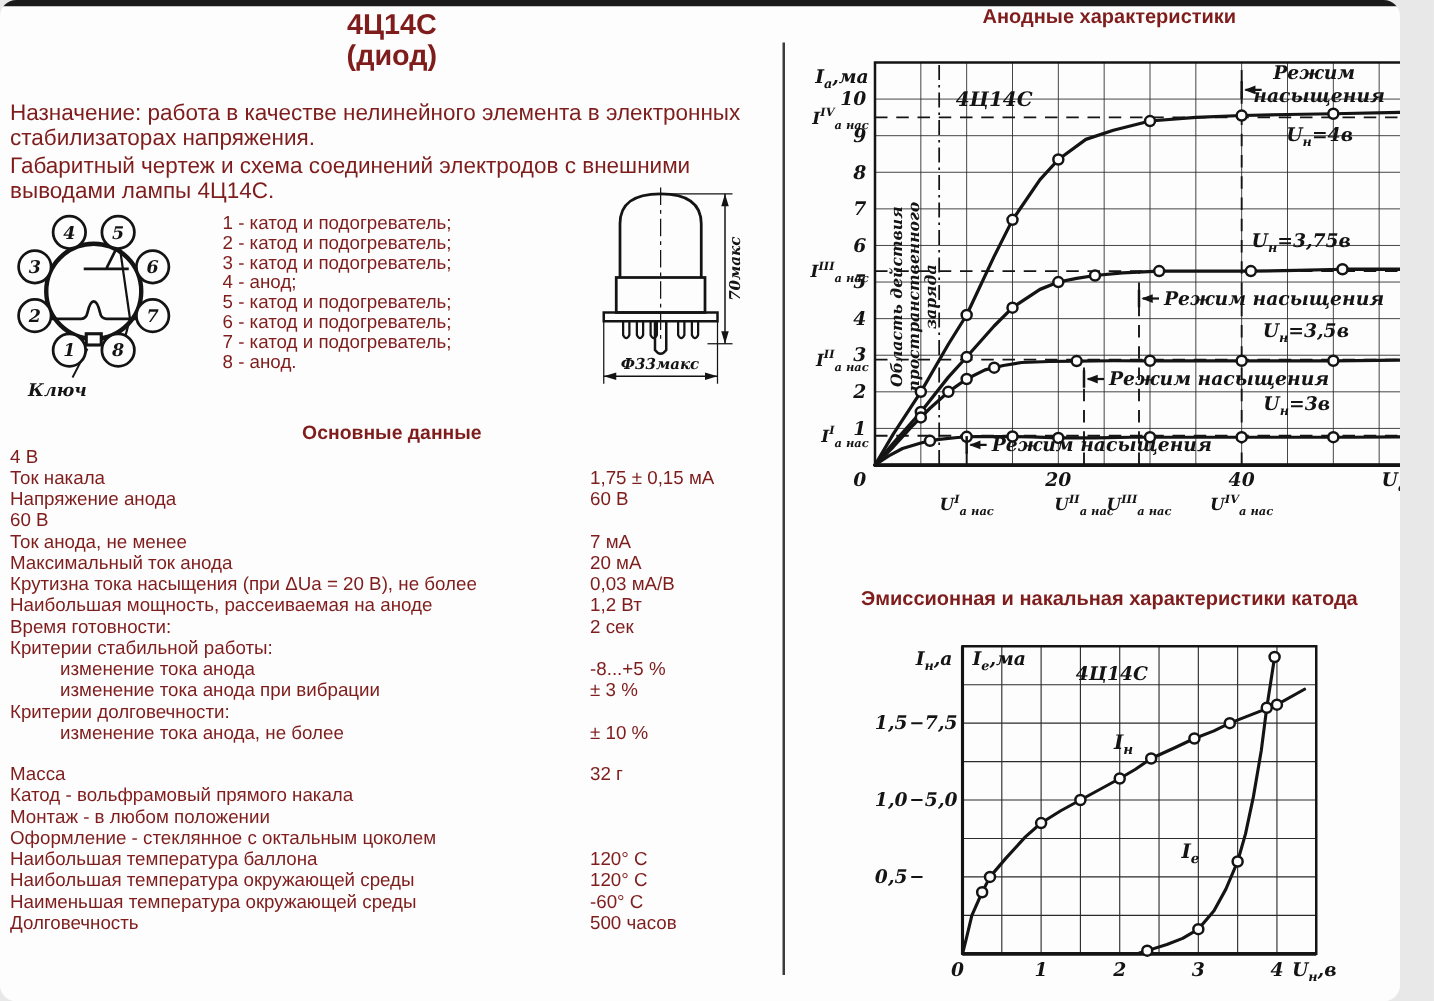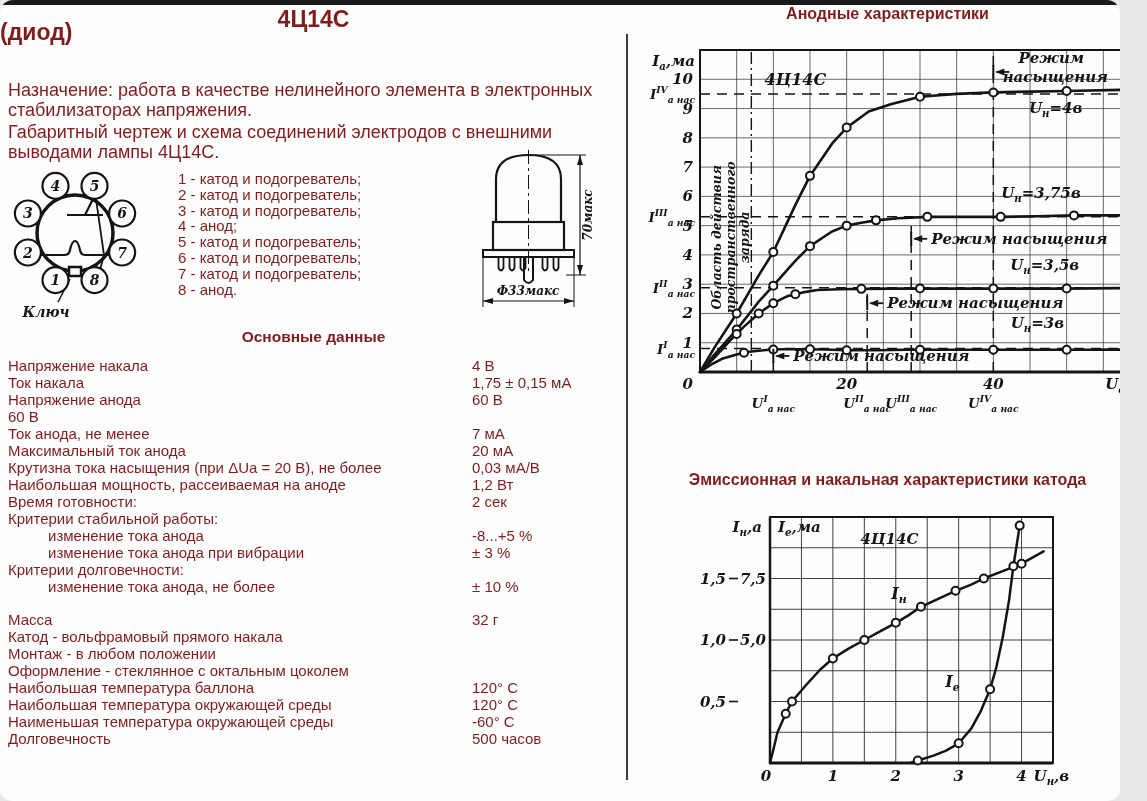--- a/index.html
+++ b/index.html
@@ -1,27 +1,27 @@
 <!DOCTYPE html>
 <html><head>
 <meta charset="utf-8">
 <style>
   html,body{margin:0;padding:0;background:#e8e8e8;}
   .page{position:relative;width:1120px;height:801px;background:#fdfdfd;overflow:hidden;
         font-family:"Liberation Sans",sans-serif;color:#7f1d1d;border-radius:13px;}
   .topbar{position:absolute;left:0;top:0;width:1147px;height:5px;background:#1b1b1b;}
   .divider{position:absolute;left:626px;top:34px;width:2px;height:746px;background:#3c3c3c;}
   .t-main{position:absolute;left:0;top:6px;width:627px;text-align:center;font-size:23px;font-weight:bold;margin:0;}
-  .t-sub{position:absolute;left:0;top:19px;width:627px;font-size:23px;font-weight:bold;margin:0;}
+  .t-sub{position:absolute;left:0;top:31px;width:627px;text-align:center;font-size:23px;font-weight:bold;margin:0;}
   .para{position:absolute;left:8px;width:606px;font-size:18px;line-height:20px;margin:0;}
   #p1{top:80px;} #p2{top:122px;}
   #pinout-svg{position:absolute;left:8px;top:163px;}
   #pin-list{position:absolute;left:178px;top:171px;font-size:15px;line-height:15.8px;}
   #tube-svg{position:absolute;left:468px;top:145px;}
-  .specs-h{position:absolute;left:0;top:328px;width:627px;text-align:center;font-size:15.5px;font-weight:bold;margin:0;}
+  .specs-h{position:absolute;left:0;top:338px;width:627px;text-align:center;font-size:15.5px;font-weight:bold;margin:0;}
   #spec-rows{position:absolute;left:8px;top:357px;width:610px;font-size:15px;line-height:17px;}
   .srow{display:flex;}
   .srow .sl{flex:0 0 464px;}
   .srow.ind .sl{padding-left:40px;flex-basis:424px;}
   .srow .sv{flex:1;}
   .gap{height:16px;}
   .cht{position:absolute;left:628px;top:5px;width:519px;text-align:center;font-size:16px;font-weight:bold;margin:0;}
   .cht2{position:absolute;left:628px;top:471px;width:519px;text-align:center;font-size:16px;font-weight:bold;margin:0;}
   #anode-chart{position:absolute;left:628px;top:28px;}
   #emission-chart{position:absolute;left:628px;top:500px;}
@@ -97,21 +97,20 @@
         <line x1="15" y1="156" x2="106" y2="156" stroke-width="1.2"></line>
         <path d="M 15 156 L 25 153 L 25 159 Z M 106 156 L 96 153 L 96 159 Z" fill="#141414" stroke="none"></path>
       </g>
       <text x="124" y="70" font-family="&quot;DejaVu Serif&quot;,serif" font-style="italic" font-weight="bold" fill="#141414" font-size="12" text-anchor="middle" transform="rotate(-90 124 70)"><tspan>70макс</tspan></text>
       <text x="60" y="150" font-family="&quot;DejaVu Serif&quot;,serif" font-style="italic" font-weight="bold" fill="#141414" font-size="12" text-anchor="middle"><tspan>Ф33макс</tspan></text>
     </svg>
 
   <h3 class="specs-h">Основные данные</h3>
   <div id="spec-rows">
       <div class="srow">
-        <span class="sl">Напряжение накала</span>
         <span class="sv">4 В</span>
       </div>
       <div class="srow">
         <span class="sl">Ток накала</span>
         <span class="sv">1,75 ± 0,15 мА</span>
       </div>
       <div class="srow">
         <span class="sl">Напряжение анода</span>
         <span class="sv">60 В</span>
       </div>

